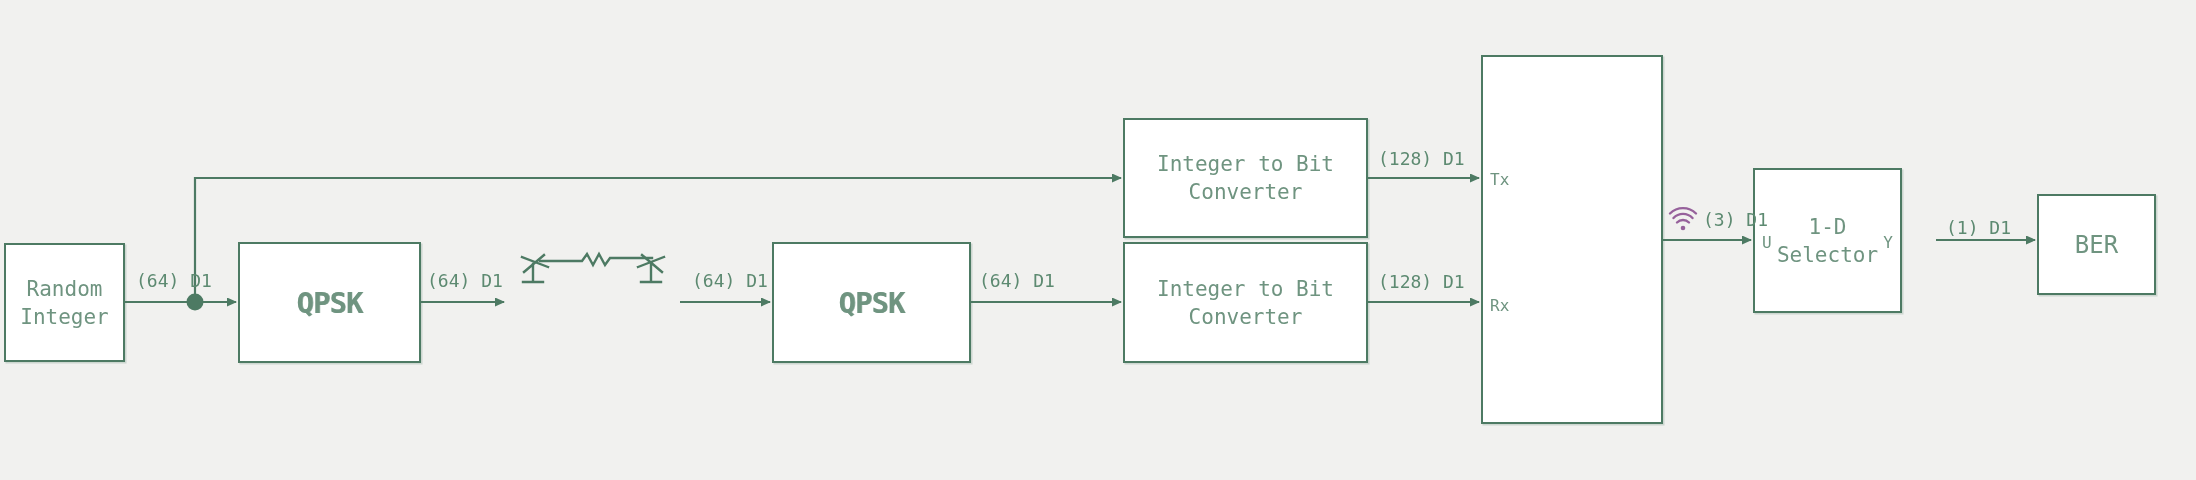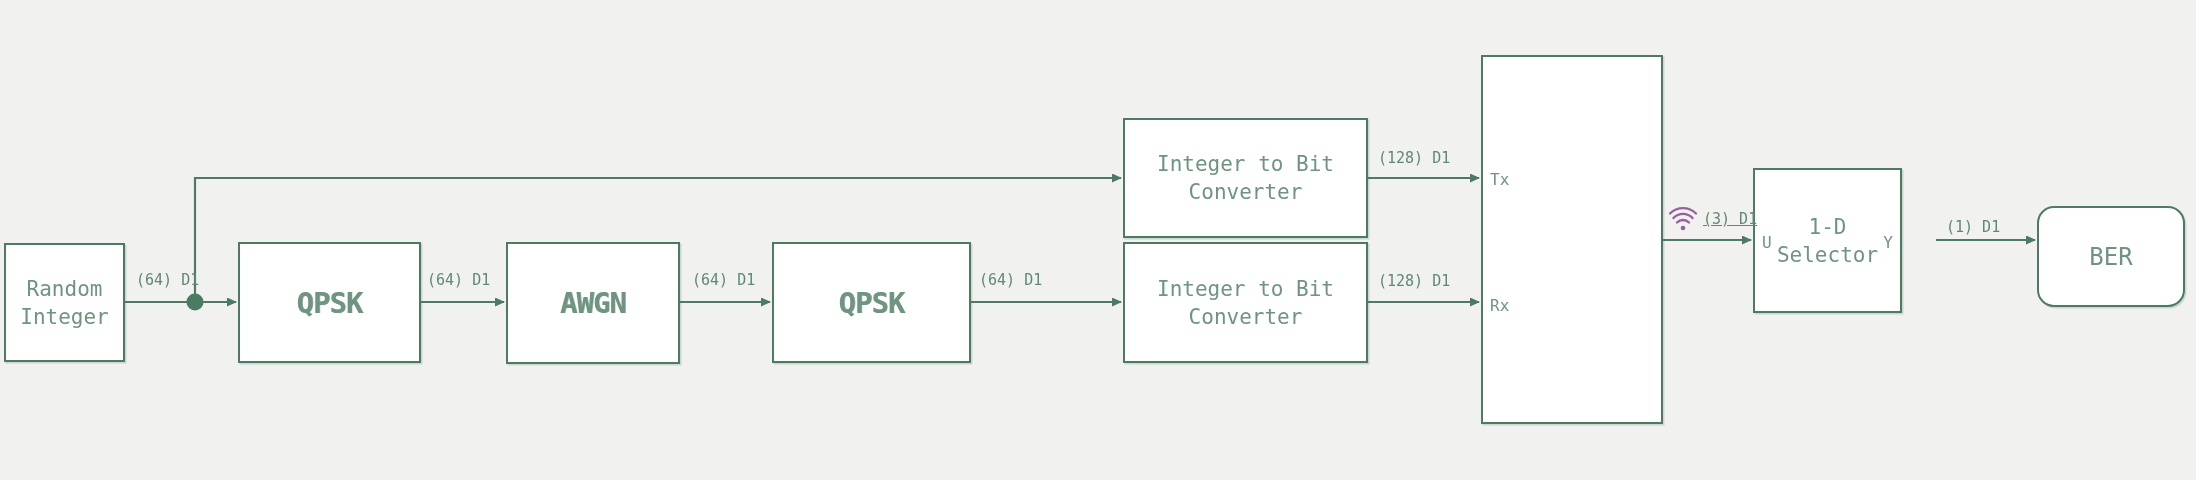--- a/index.html
+++ b/index.html
@@ -49,21 +49,21 @@
   .port {
     position: absolute;
     font-size: 16px;
     line-height: 20px;
     color: var(--block-text);
     white-space: nowrap;
     text-align: center;
   }
   .siglabel {
     position: absolute;
-    font-size: 15px;
+    font-size: 18px;
     line-height: 17px;
     color: var(--label-text);
     white-space: nowrap;
   }
 </style>
 </head>
 <body>
 
 <div class="canvas">
 
@@ -113,23 +113,20 @@
 
   <div class="block" style="left:4px; top:243px; width:121px; height:119px;align-items:center;">
     <span class="block-label">Random
 Integer</span>
   </div>
 
   <div class="block" style="left:238px; top:242px; width:183px; height:121px;">
     <span class="block-label bold-label">QPSK</span>
   </div>
 
-  <div class="block" style="left:506px; top:242px; width:174px; height:122px;">
-    <span class="block-label bold-label">AWGN</span>
-  </div>
 
   <div class="block" style="left:772px; top:242px; width:199px; height:121px;">
     <span class="block-label bold-label">QPSK</span>
   </div>
 
   <div class="block" style="left:1123px; top:118px; width:245px; height:120px;">
     <span class="block-label">Integer to Bit
 Converter</span>
   </div>
 
@@ -143,26 +140,26 @@
     <span class="port" style="left:7px; top:239px;">Rx</span>
   </div>
 
   <div class="block" style="left:1753px; top:168px; width:149px; height:145px;">
     <span class="block-label">1-D
 Selector</span>
     <span class="port" style="left:7px; top:63px;">U</span>
     <span class="port" style="right:7px; top:63px;">Y</span>
   </div>
 
-  <div class="block" style="left:2037px; top:206px; width:148px; height:101px;border-radius:17px;">
+  <div class="block" style="left:2037px; top:194px; width:119px; height:101px;">
     <span class="block-label ber-label">BER</span>
   </div>
 
   <span class="siglabel" style="left:136px; top:272px;">(64) D1</span>
   <span class="siglabel" style="left:427px; top:272px;">(64) D1</span>
   <span class="siglabel" style="left:692px; top:272px;">(64) D1</span>
   <span class="siglabel" style="left:979px; top:272px;">(64) D1</span>
   <span class="siglabel" style="left:1378px; top:150px;">(128) D1</span>
   <span class="siglabel" style="left:1378px; top:273px;">(128) D1</span>
-  <span class="siglabel" style="left:1703px; top:211px;text-decoration:underline;">(3) D1</span>
+  <span class="siglabel" style="left:1703px; top:211px;">(3) D1</span>
   <span class="siglabel" style="left:1946px; top:211px;margin-top:8px;">(1) D1</span>
 
 </div>
 
 </body></html>

